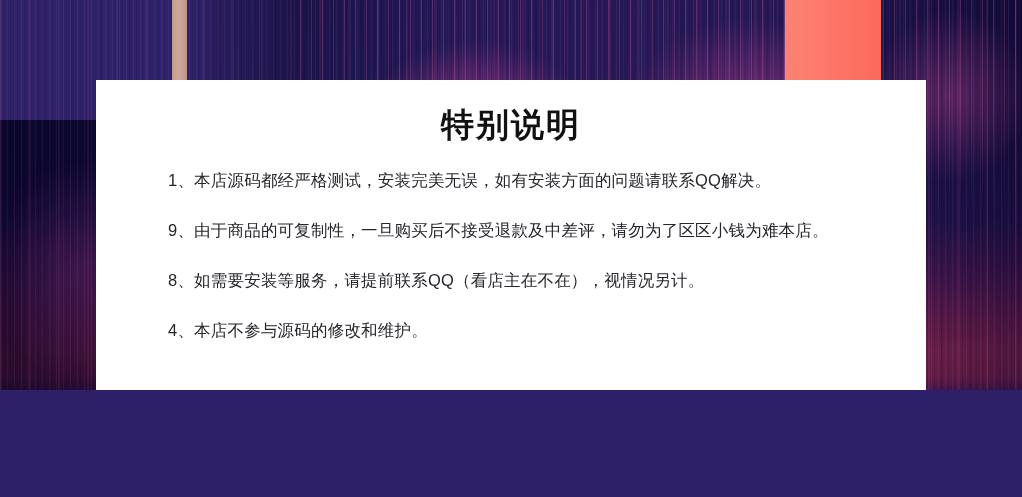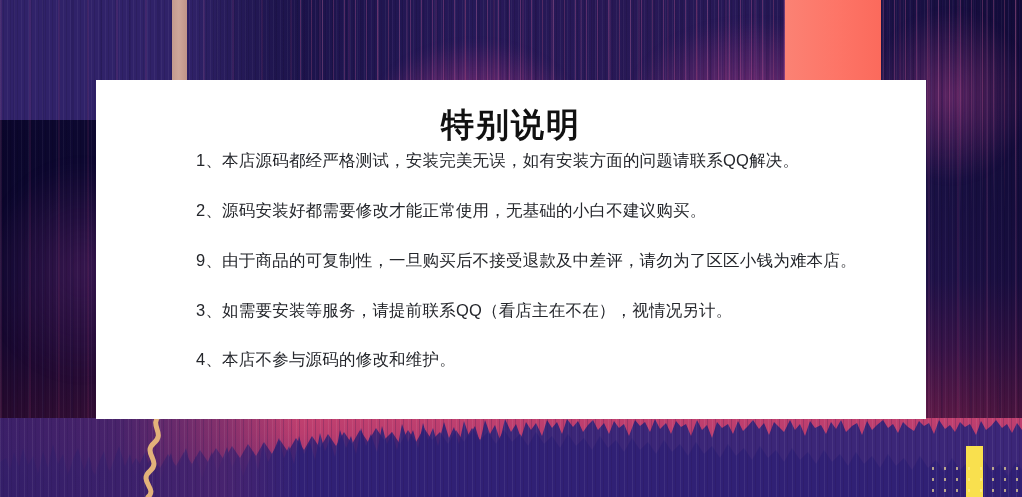--- a/index.html
+++ b/index.html
@@ -4,21 +4,21 @@
 <style>
   * { margin:0; padding:0; box-sizing:border-box; }
   html,body { width:1022px; height:497px; overflow:hidden; }
   body {
     font-family:"Liberation Sans","DejaVu Sans",sans-serif;
     background:#2d2068;
   }
 
   #stage {
     position:relative;
-    width:1022px; height:497px;
+    width:1022px; height:390px;
     overflow:hidden;
     background:#2e2169;
   }
 
   
   .bg-layer { position:absolute; inset:0; }
 
   
   .bg-base {
     background:
@@ -178,22 +178,22 @@
   .card-title {
     text-align:center;
     font-size:33px;
     font-weight:bold;
     color:#111111;
     letter-spacing:2px;
     margin-top:27px;
     line-height:1.1;
   }
   .card-list {
-    margin-top:5px;
-    padding:0 62px 0 100px;
+    margin-top:25px;
+    padding:0 62px 0 72px;
   }
   .card-line {
     font-size:16.5px;
     color:#24262b;
     line-height:1.5;
     margin-bottom:25px;
     white-space:nowrap;
     letter-spacing:.2px;
   }
   .card-line:last-child { margin-bottom:0; }
@@ -260,20 +260,19 @@
   <div class="bg-layer dot-grid"></div>
 
   <svg class="bg-layer squiggle" viewBox="0 0 56 82" preserveAspectRatio="none">
     <path d="M30,0 C18,10 36,18 24,28 C12,38 32,46 20,56 C8,66 28,74 18,82" fill="none" stroke="#e3b27a" stroke-width="5" stroke-linecap="round"></path>
   </svg>
 
   <div class="card">
     <div class="card-title">特别说明</div>
     <div class="card-list">
       <div class="card-line">1、本店源码都经严格测试，安装完美无误，如有安装方面的问题请联系QQ解决。</div>
-      <div class="card-line">2、源码安装好都需要修改才能正常使用，无基础的小白不建议购买。</div>
       <div class="card-line">9、由于商品的可复制性，一旦购买后不接受退款及中差评，请勿为了区区小钱为难本店。</div>
-      <div class="card-line">3、如需要安装等服务，请提前联系QQ（看店主在不在），视情况另计。</div>
+      <div class="card-line">8、如需要安装等服务，请提前联系QQ（看店主在不在），视情况另计。</div>
       <div class="card-line">4、本店不参与源码的修改和维护。</div>
     </div>
   </div>
 
 </div>
 
 </body></html>

